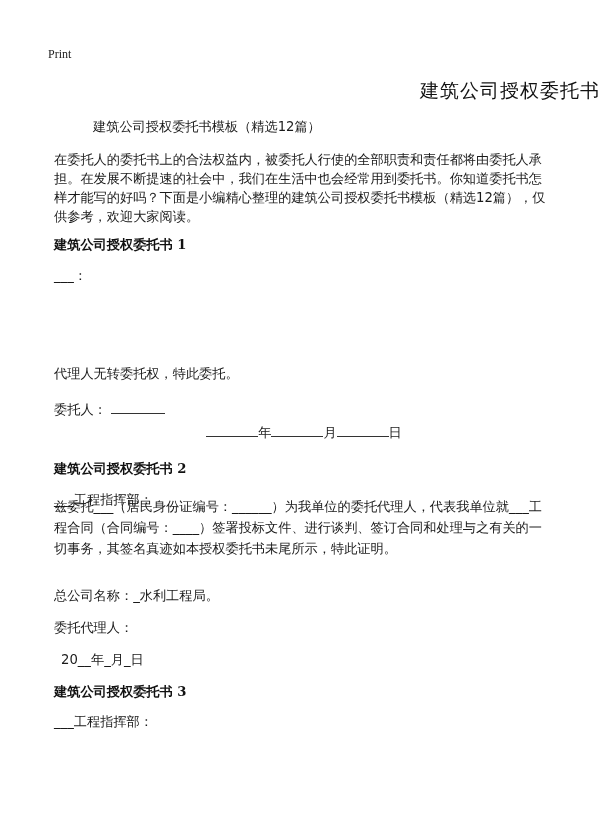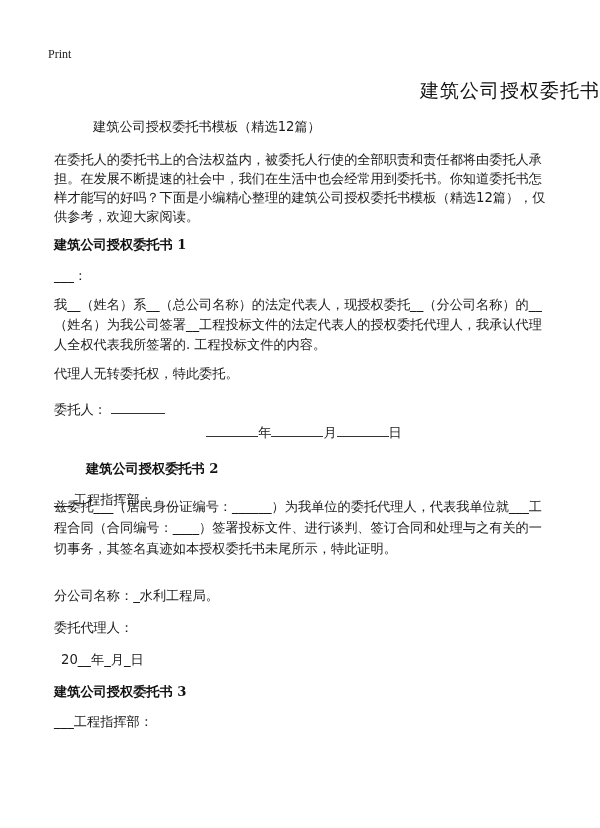--- a/index.html
+++ b/index.html
@@ -72,39 +72,38 @@
   <h1 class="doc-title">建筑公司授权委托书</h1>
 
   <div class="block subtitle">建筑公司授权委托书模板（精选12篇）</div>
 
   <div class="block intro" style="line-height:19px;">在委托人的委托书上的合法权益内，被委托人行使的全部职责和责任都将由委托人承担。在发展不断提速的社会中，我们在生活中也会经常用到委托书。你知道委托书怎样才能写的好吗？下面是小编精心整理的建筑公司授权委托书模板（精选12篇），仅供参考，欢迎大家阅读。</div>
 
   <div class="block heading" style="top:235px;">建筑公司授权委托书 1</div>
 
   <div class="block" style="top:266px;">___：</div>
 
-  <div class="block" style="top:295px; line-height:20px;">我__（姓名）系__（总公司名称）的法定代表人，现授权委托__（分公司名称）的__（姓名）为我公司签署__工程投标文件的法定代表人的授权委托代理人，我承认代理人全权代表我所签署的. 工程投标文件的内容。</div>
 
   <div class="block" style="top:364px;">代理人无转委托权，特此委托。</div>
 
   <div class="block" style="top:400px;">
     <span>委托人：</span><span class="blank" style="width:54px; margin-left:4px;"></span>
   </div>
 
   <div class="block" style="top:423px;text-align:center;">
     <span class="blank" style="width:52px;"></span><span>年</span><span class="blank" style="width:52px;"></span><span>月</span><span class="blank" style="width:52px;"></span><span>日</span>
   </div>
 
-  <div class="block heading" style="top:459px;margin-left:32px;">建筑公司授权委托书 2</div>
+  <div class="block heading" style="top:459px;">建筑公司授权委托书 2</div>
 
   <div class="block" style="top:490px;">___工程指挥部：</div>
 
   <div class="block" style="top:496px; line-height:21px;">兹委托___（居民身份证编号：______）为我单位的委托代理人，代表我单位就___工程合同（合同编号：____）签署投标文件、进行谈判、签订合同和处理与之有关的一切事务，其签名真迹如本授权委托书未尾所示，特此证明。</div>
 
-  <div class="block" style="top:586px;">分公司名称：_水利工程局。</div>
+  <div class="block" style="top:586px;">总公司名称：_水利工程局。</div>
 
   <div class="block" style="top:618px;">委托代理人：</div>
 
   <div class="block" style="top:650px;margin-left:7px;">20__年_月_日</div>
 
   <div class="block heading" style="top:682px;">建筑公司授权委托书 3</div>
 
   <div class="block" style="top:712px;">___工程指挥部：</div>
 
 </div>

